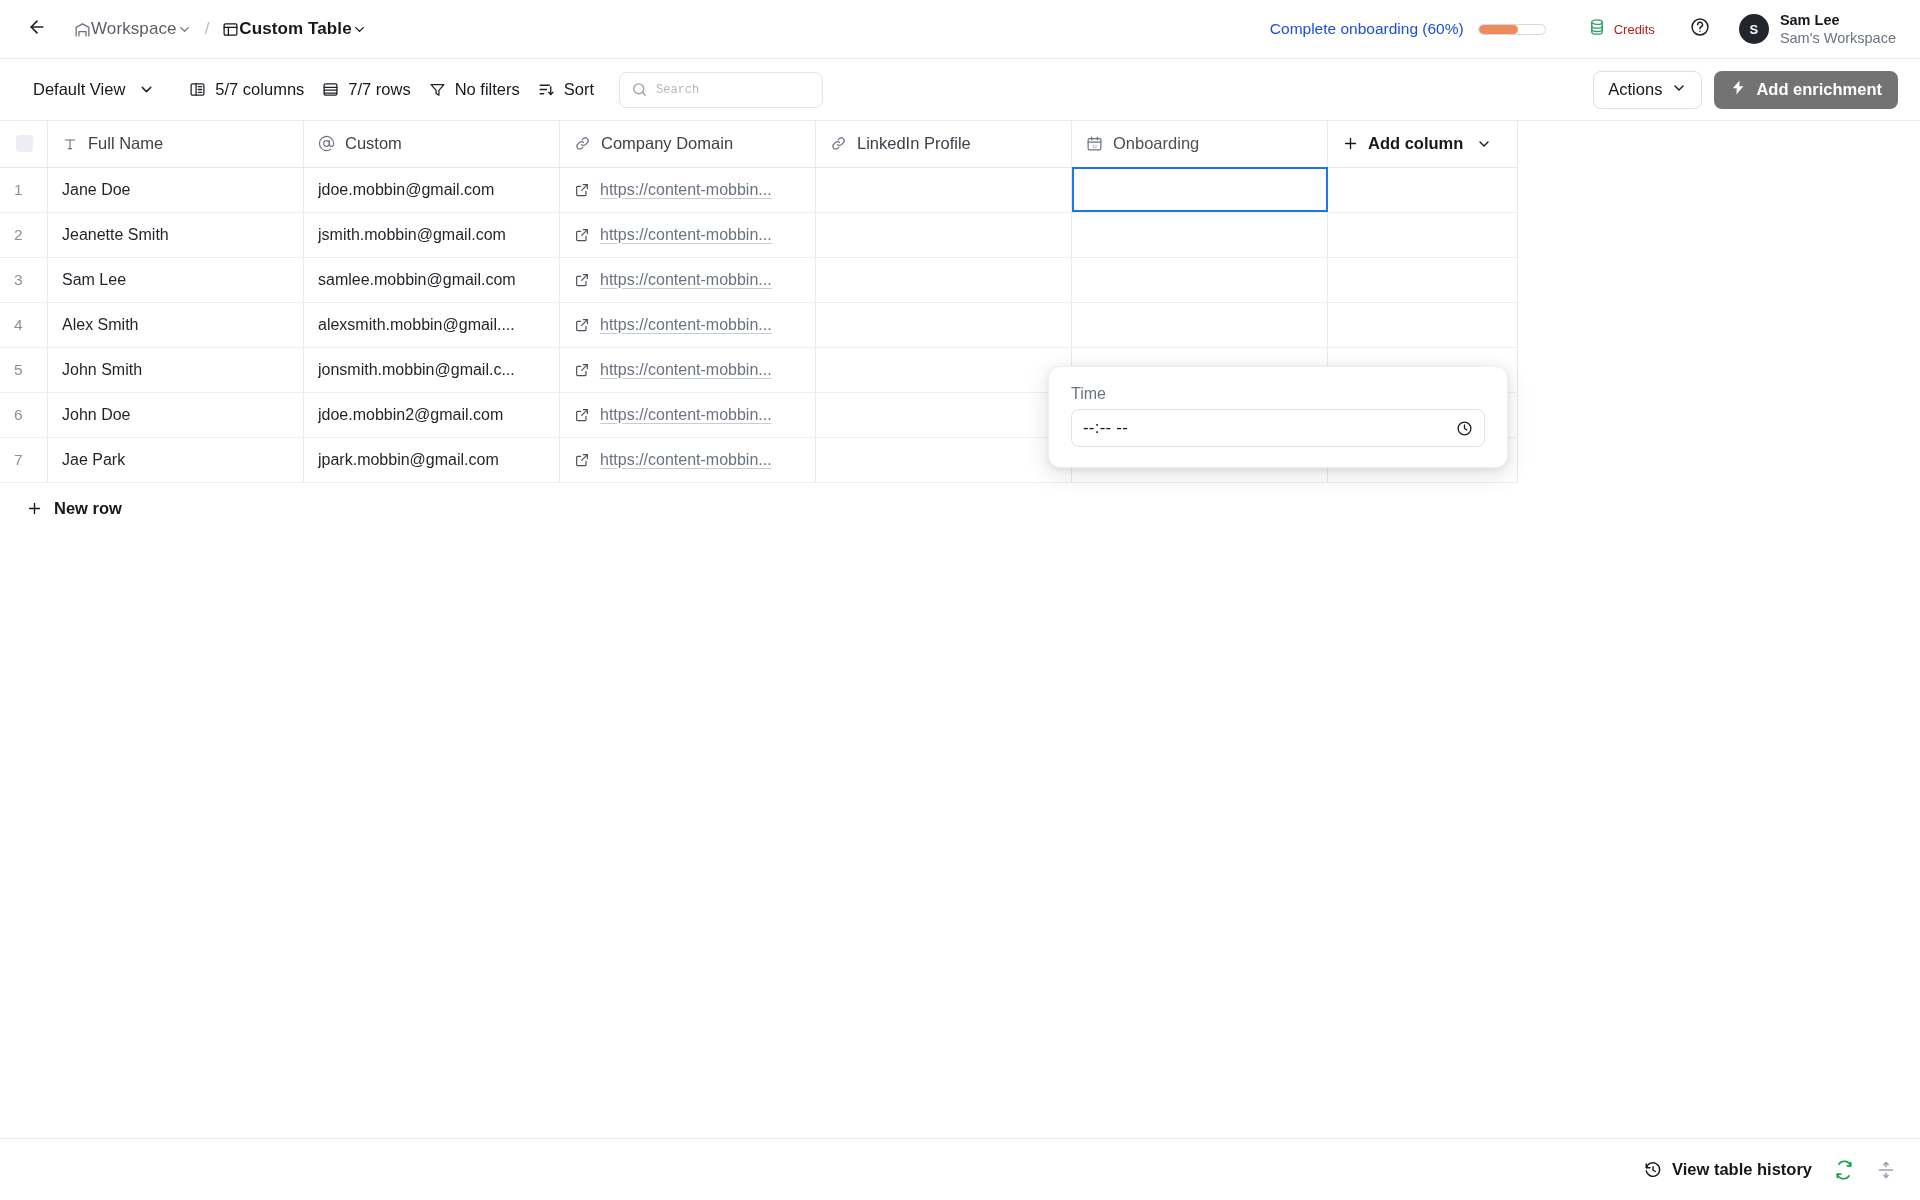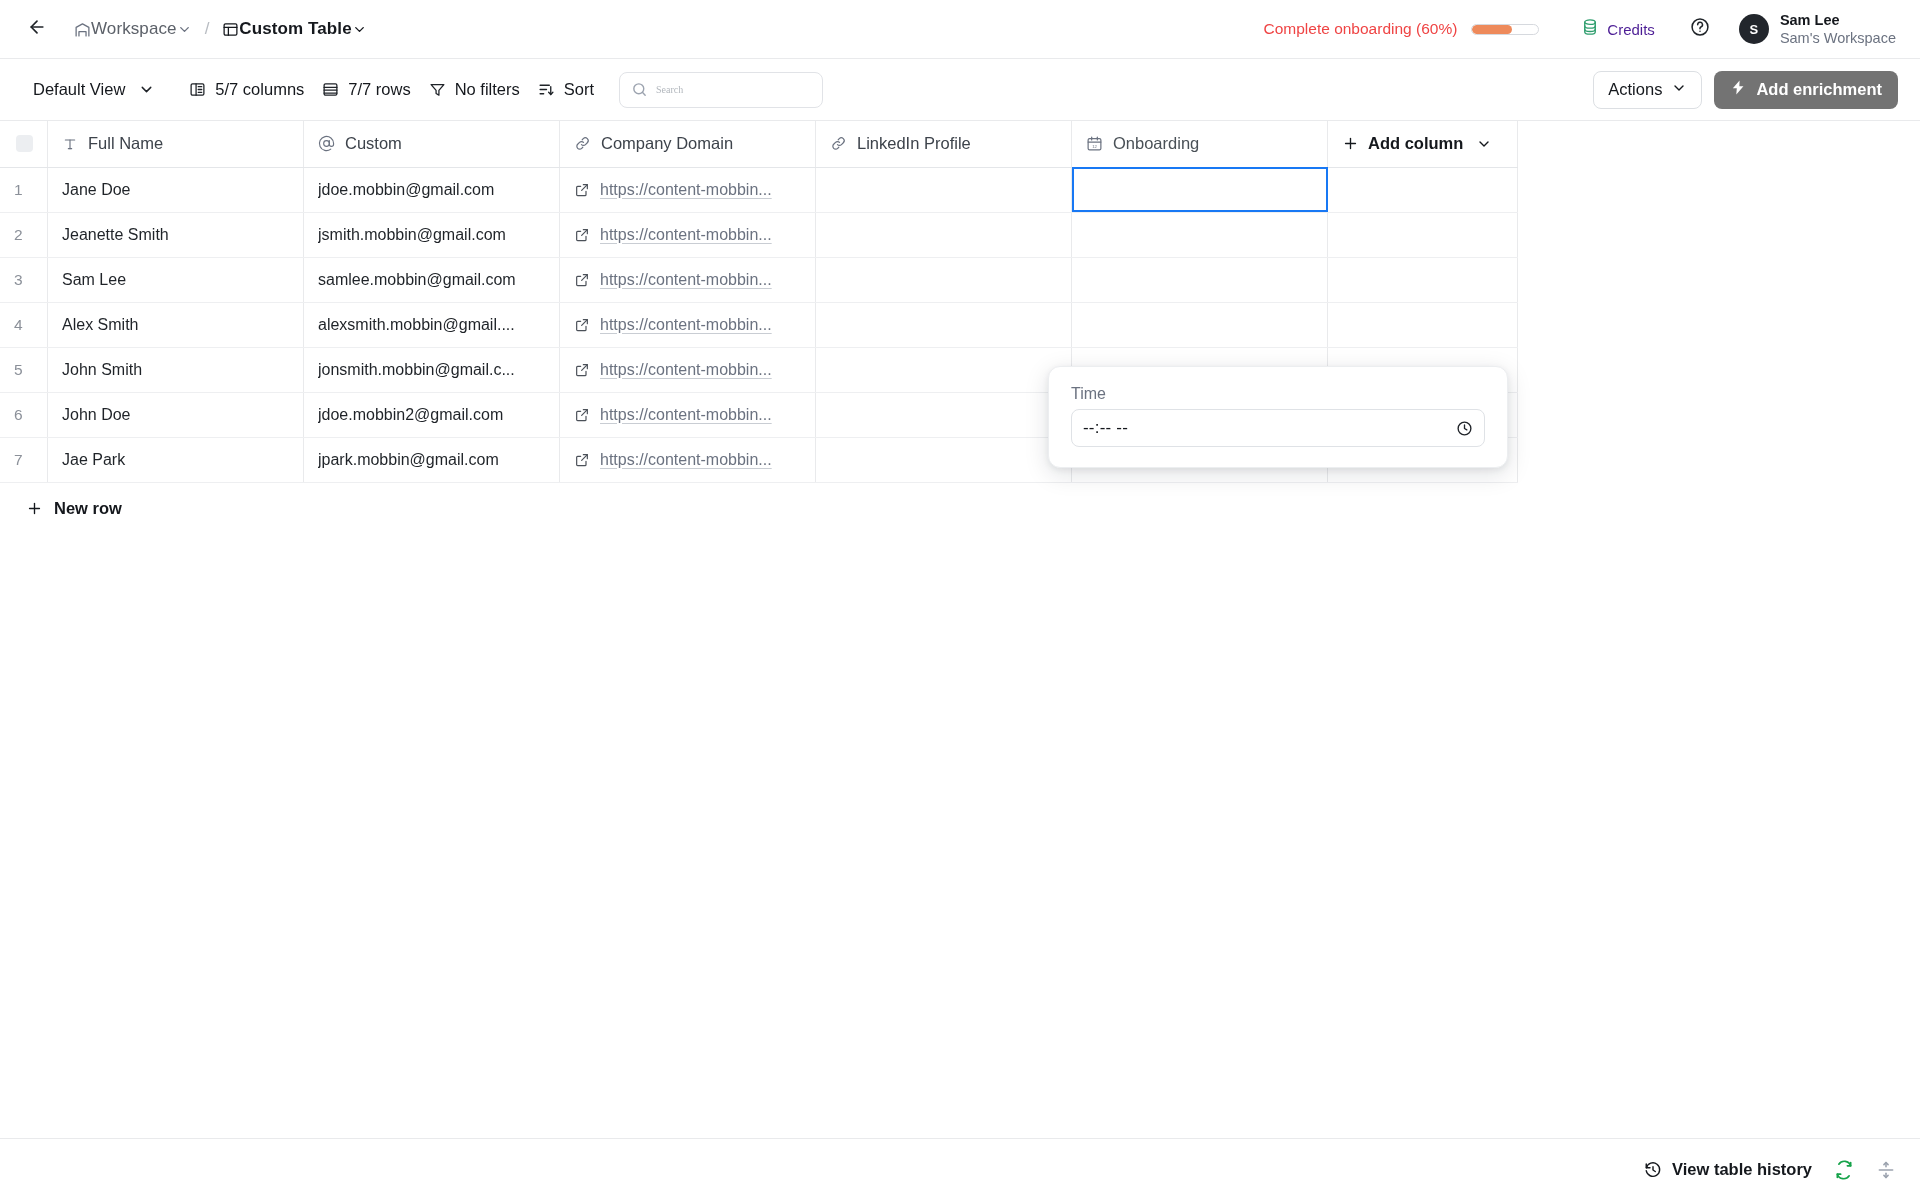--- a/index.html
+++ b/index.html
@@ -30,32 +30,32 @@
     padding: 4px 6px; border-radius: 6px; cursor: pointer;
   }
   .crumb-ws-label { font-size: 17px; color: #5c6169; letter-spacing: .1px; }
   .crumb-tb-label { font-size: 17px; color: #15181d; font-weight: 700; letter-spacing: .1px; }
   .crumb-sep { color: #b8bcc2; font-size: 17px; margin: 0 7px; }
   .chev { color: #6b7280; display: flex; align-items: center; }
   .chev-dark { color: #15181d; }
 
   .top-right { margin-left: auto; display: flex; align-items: center; gap: 0; }
   .onboard-wrap { display: flex; align-items: center; gap: 14px; margin-right: 34px; }
-  .onboard-text { font-size: 15.5px; color: #ef4444; }
+  .onboard-text { font-size: 15.5px; color: #1d4ed8; }
   .progress-track {
     width: 68px; height: 11px; border-radius: 99px;
     background: #ffffff; border: 1px solid #d6d9de; overflow: hidden;
   }
   .progress-fill { height: 100%; background: #ee8a5b; border-radius: 99px; }
 
   .credits-btn {
     display: flex; align-items: center; gap: 8px;
     padding: 5px 8px; border-radius: 6px; cursor: pointer; margin-right: 22px;
   }
-  .credits-label { font-size: 15px; color: #4c1d95; }
+  .credits-label { font-size: 13px; color: #b91c1c; }
   .help-btn {
     width: 30px; height: 30px; display: flex; align-items: center; justify-content: center;
     cursor: pointer; margin-right: 24px; color: #1f2328;
   }
   .user-chip { display: flex; align-items: center; gap: 11px; cursor: pointer; }
   .avatar {
     width: 30px; height: 30px; border-radius: 50%; background: #22262c;
     color: #fff; display: flex; align-items: center; justify-content: center;
     font-size: 13px; font-weight: 600;
   }
@@ -78,22 +78,22 @@
 
   .search-box {
     display: flex; align-items: center;
     width: 204px; height: 36px; margin-left: 16px;
     border: 1px solid #e1e3e7; border-radius: 8px; background: #fff;
     padding-left: 11px; overflow: hidden;
   }
   .search-box .sicon { color: #9ca3af; display: flex; align-items: center; }
   .search-input {
     border: 0; outline: none; flex: 1; height: 100%;
-    font-size: 10px; color: #1d4ed8; padding: 0 8px;
-    font-family: Liberation Serif, serif; background: transparent;
+    font-size: 12px; color: #1d4ed8; padding: 0 8px;
+    font-family: Liberation Mono, monospace; background: transparent;
   }
   .search-input::placeholder { color: #b2b7bd; }
 
   .toolbar-right { margin-left: auto; display: flex; align-items: center; gap: 12px; }
   .btn-actions {
     display: flex; align-items: center; gap: 9px;
     height: 38px; padding: 0 14px;
     border: 1px solid #dcdfe3; border-radius: 8px; background: #fff;
     font-size: 16.5px; color: #15181d; cursor: pointer;
     font-family: "Liberation Sans", sans-serif;

